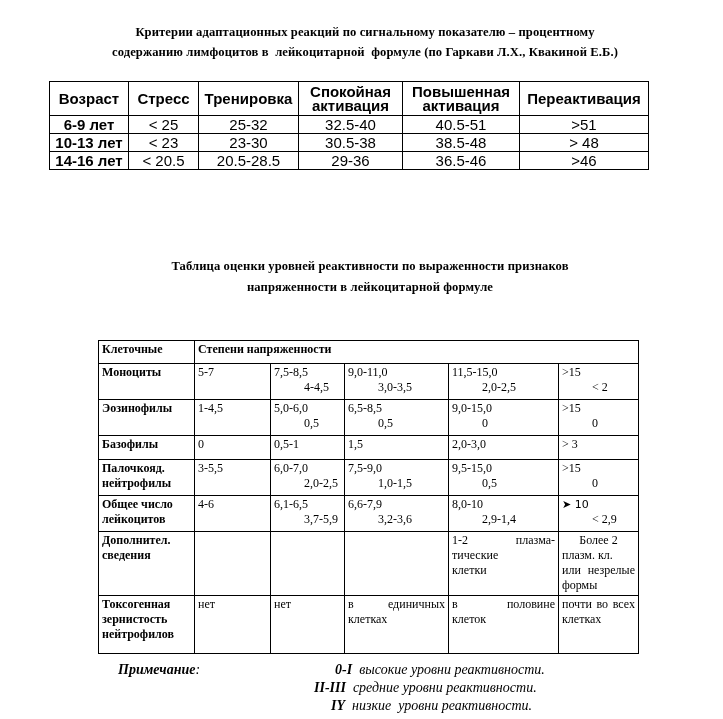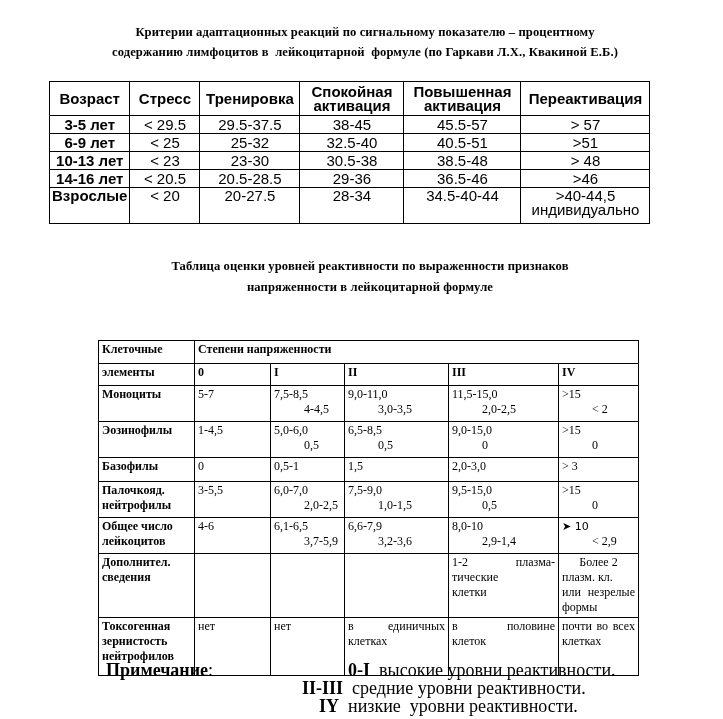--- a/index.html
+++ b/index.html
@@ -136,26 +136,27 @@
   tr.r-hdr1 td { height: 19px; }
   tr.r-hdr2 td { height: 18px; }
   tr.r-two  td { height: 32px; }
   tr.r-one  td { height: 20px; }
   tr.r-dop  td { height: 48px; }
   tr.r-tox  td { height: 54px; }
 
   
   #notes {
     position: absolute;
-    left: 106px;
+    left: 118px;
     top: 661px;
     width: 560px;
     font-family: "Liberation Serif", "DejaVu Serif", serif;
-    font-size: 18px;
+    font-size: 14px;
     line-height: 18px;
+    font-style: italic;
   }
   #notes .note-label {
     font-weight: bold;
   }
   .note-row {
     display: block;
     white-space: pre;
   }
   .note-rom {
     font-weight: bold;
@@ -198,28 +199,20 @@
           <span class="sub">Повышенная</span>
           <span class="sub">активация</span>
         </th>
         <th>
           <span class="sub">Переактивация</span>
         </th>
       </tr>
     </thead>
     <tbody>
       <tr>
-        <td class="agecell">3-5 лет</td>
-        <td>&lt; 29.5</td>
-        <td>29.5-37.5</td>
-        <td>38-45</td>
-        <td>45.5-57</td>
-        <td>&gt; 57</td>
-      </tr>
-      <tr>
         <td class="agecell">6-9 лет</td>
         <td>&lt; 25</td>
         <td>25-32</td>
         <td>32.5-40</td>
         <td>40.5-51</td>
         <td>&gt;51</td>
       </tr>
       <tr>
         <td class="agecell">10-13 лет</td>
         <td>&lt; 23</td>
@@ -228,31 +221,20 @@
         <td>38.5-48</td>
         <td>&gt; 48</td>
       </tr>
       <tr>
         <td class="agecell">14-16 лет</td>
         <td>&lt; 20.5</td>
         <td>20.5-28.5</td>
         <td>29-36</td>
         <td>36.5-46</td>
         <td>&gt;46</td>
-      </tr>
-      <tr class="last">
-        <td class="agecell">Взрослые</td>
-        <td class="mid">&lt; 20</td>
-        <td class="mid">20-27.5</td>
-        <td class="mid">28-34</td>
-        <td class="mid">34.5-40-44</td>
-        <td>
-          <span class="sub">&gt;40-44,5</span>
-          <span class="sub">индивидуально</span>
-        </td>
       </tr>
     </tbody>
   </table>
 </div>
 
 <div class="doc-title" id="title2">
   <span class="title-line">Таблица оценки уровней реактивности по выраженности признаков</span>
   <span class="title-line">напряженности в лейкоцитарной формуле</span>
 </div>
 
@@ -264,28 +246,20 @@
         <col class="k-I">
       <col class="k-II">
         <col class="k-III">
         <col class="k-IV">
     </colgroup>
     <tbody>
       <tr class="r-hdr1">
         <td class="rowhead">Клеточные</td>
         <td class="hdr" colspan="5">Степени напряженности</td>
       </tr>
-      <tr class="r-hdr2">
-        <td class="rowhead">элементы</td>
-        <td class="hdr">0</td>
-        <td class="hdr">I</td>
-        <td class="hdr">II</td>
-        <td class="hdr">III</td>
-        <td class="hdr">IV</td>
-      </tr>
 
       <tr class="r-two">
         <td class="rowhead">Моноциты</td>
         <td>
           <span>5-7</span>
           <span class="num2"></span>
         </td>
         <td>
           <span>7,5-8,5</span>
           <span class="num2">4-4,5</span>

